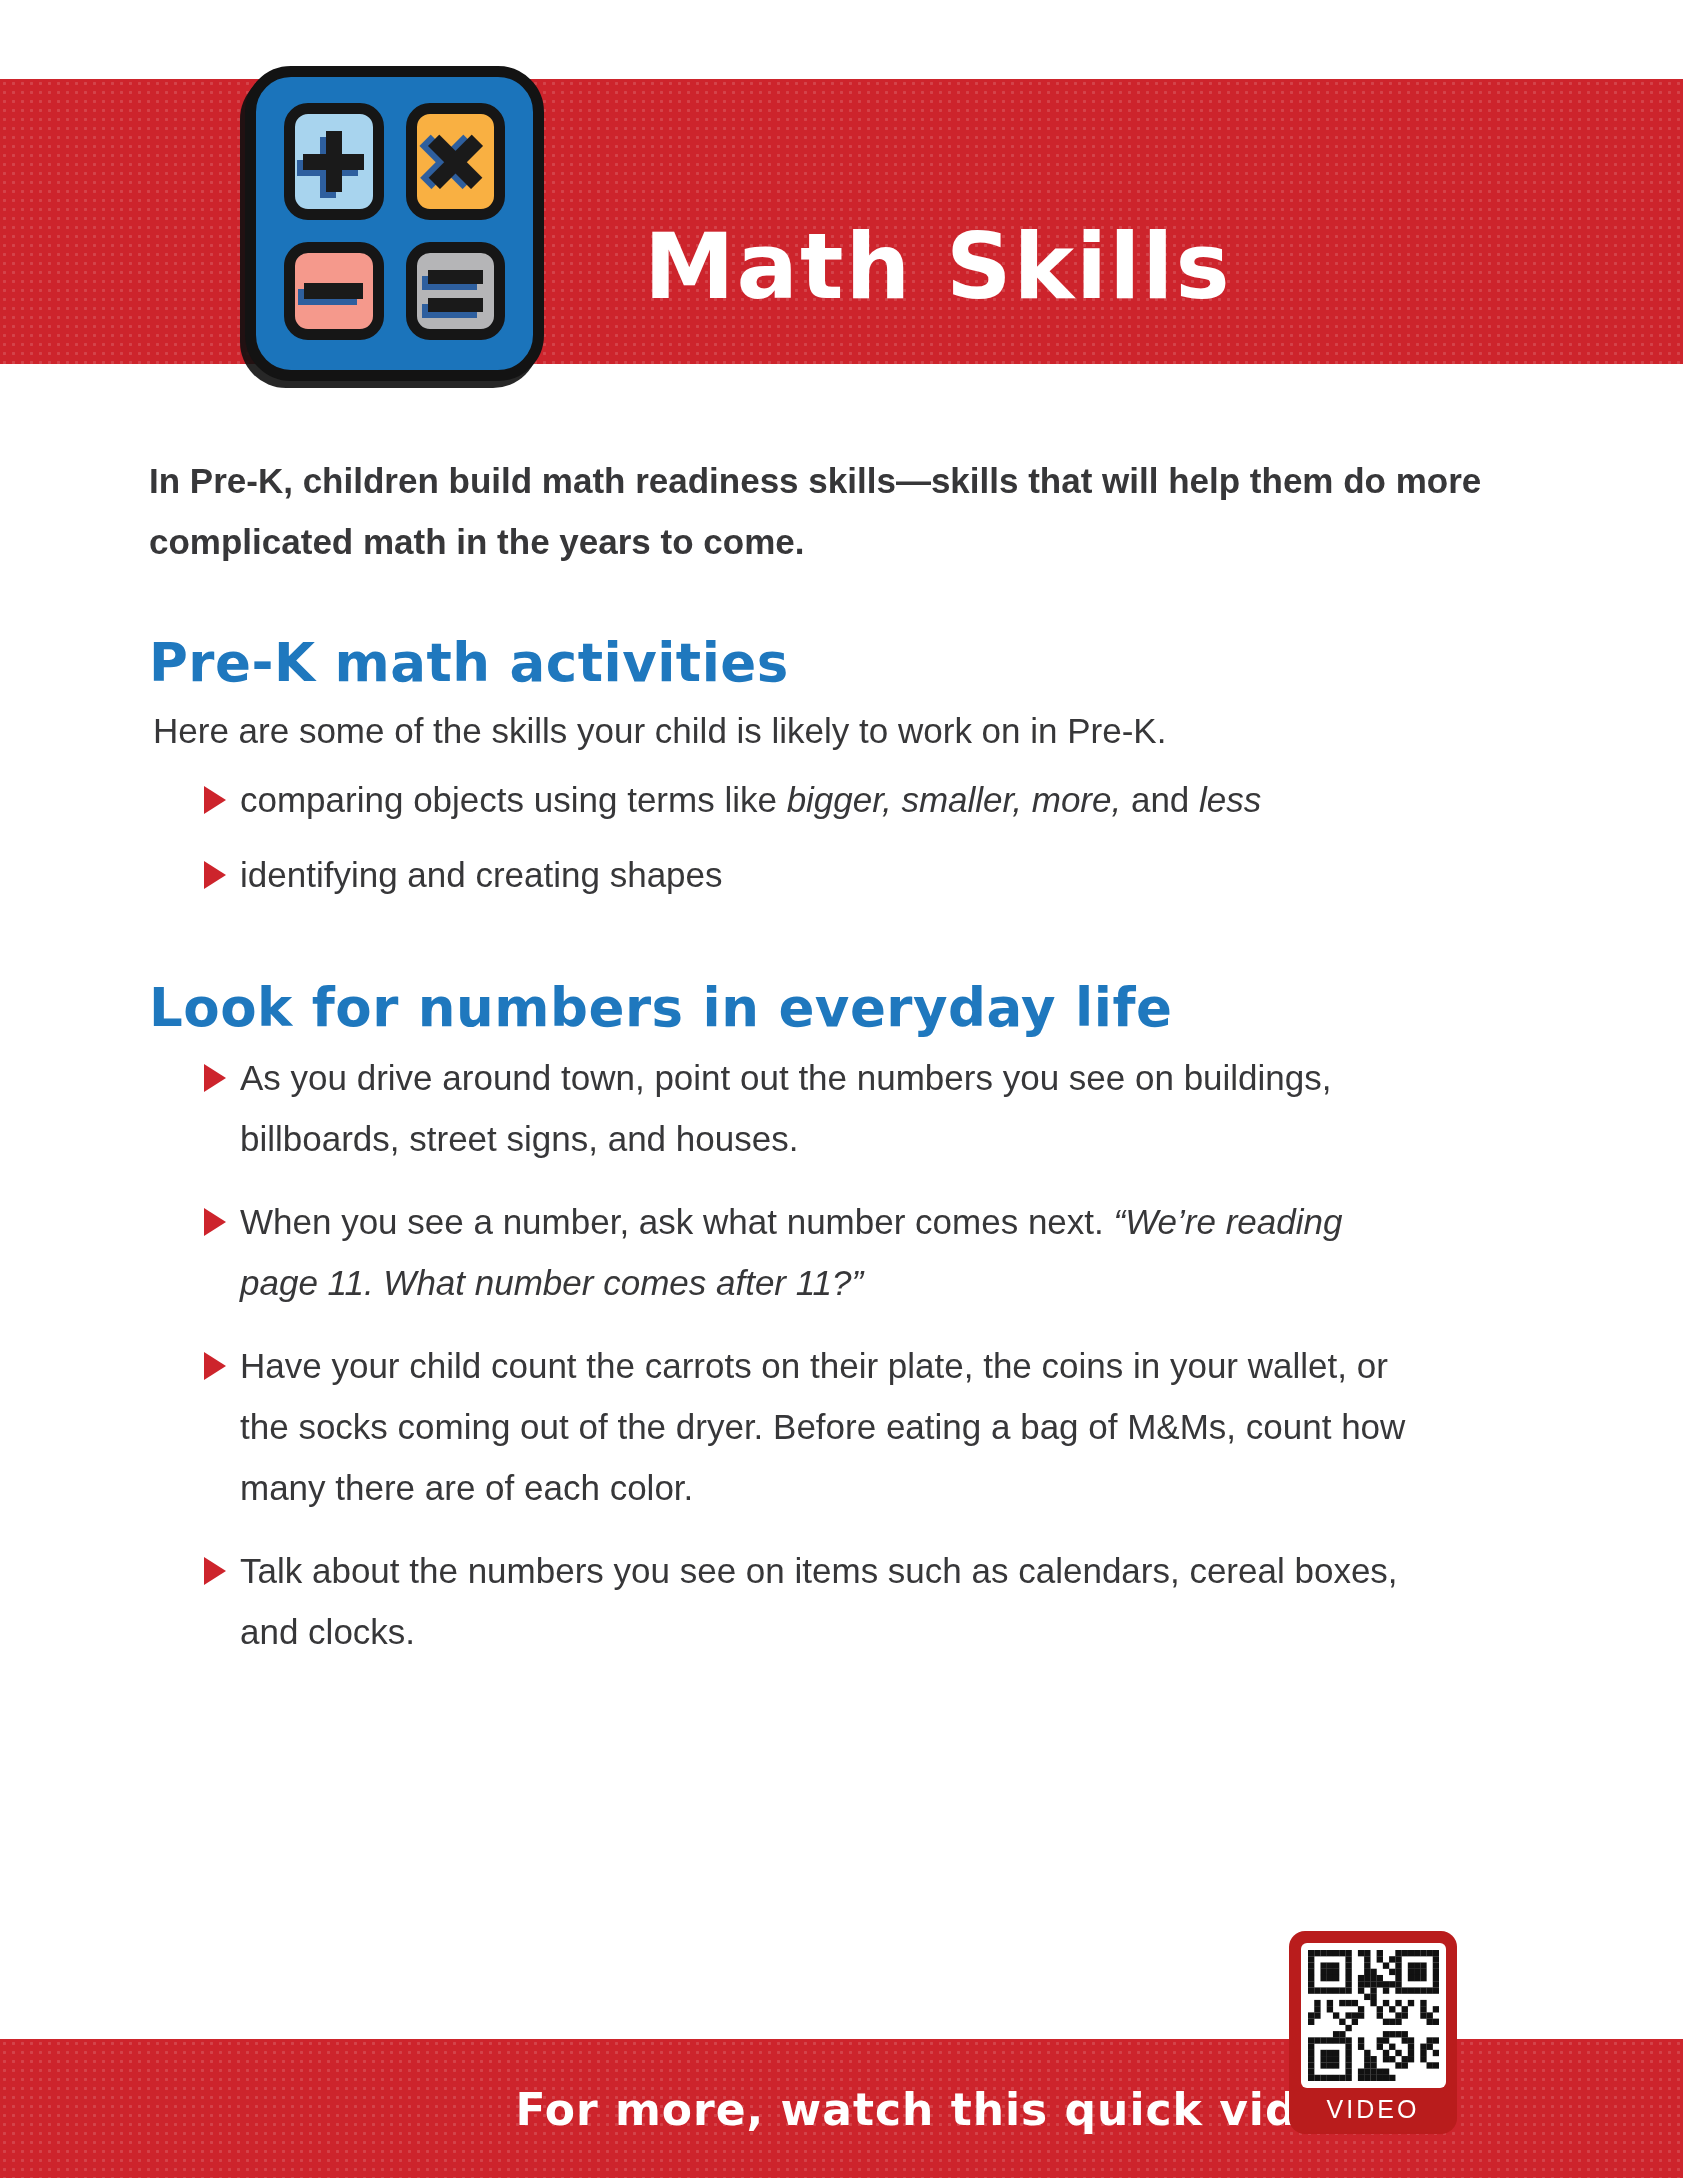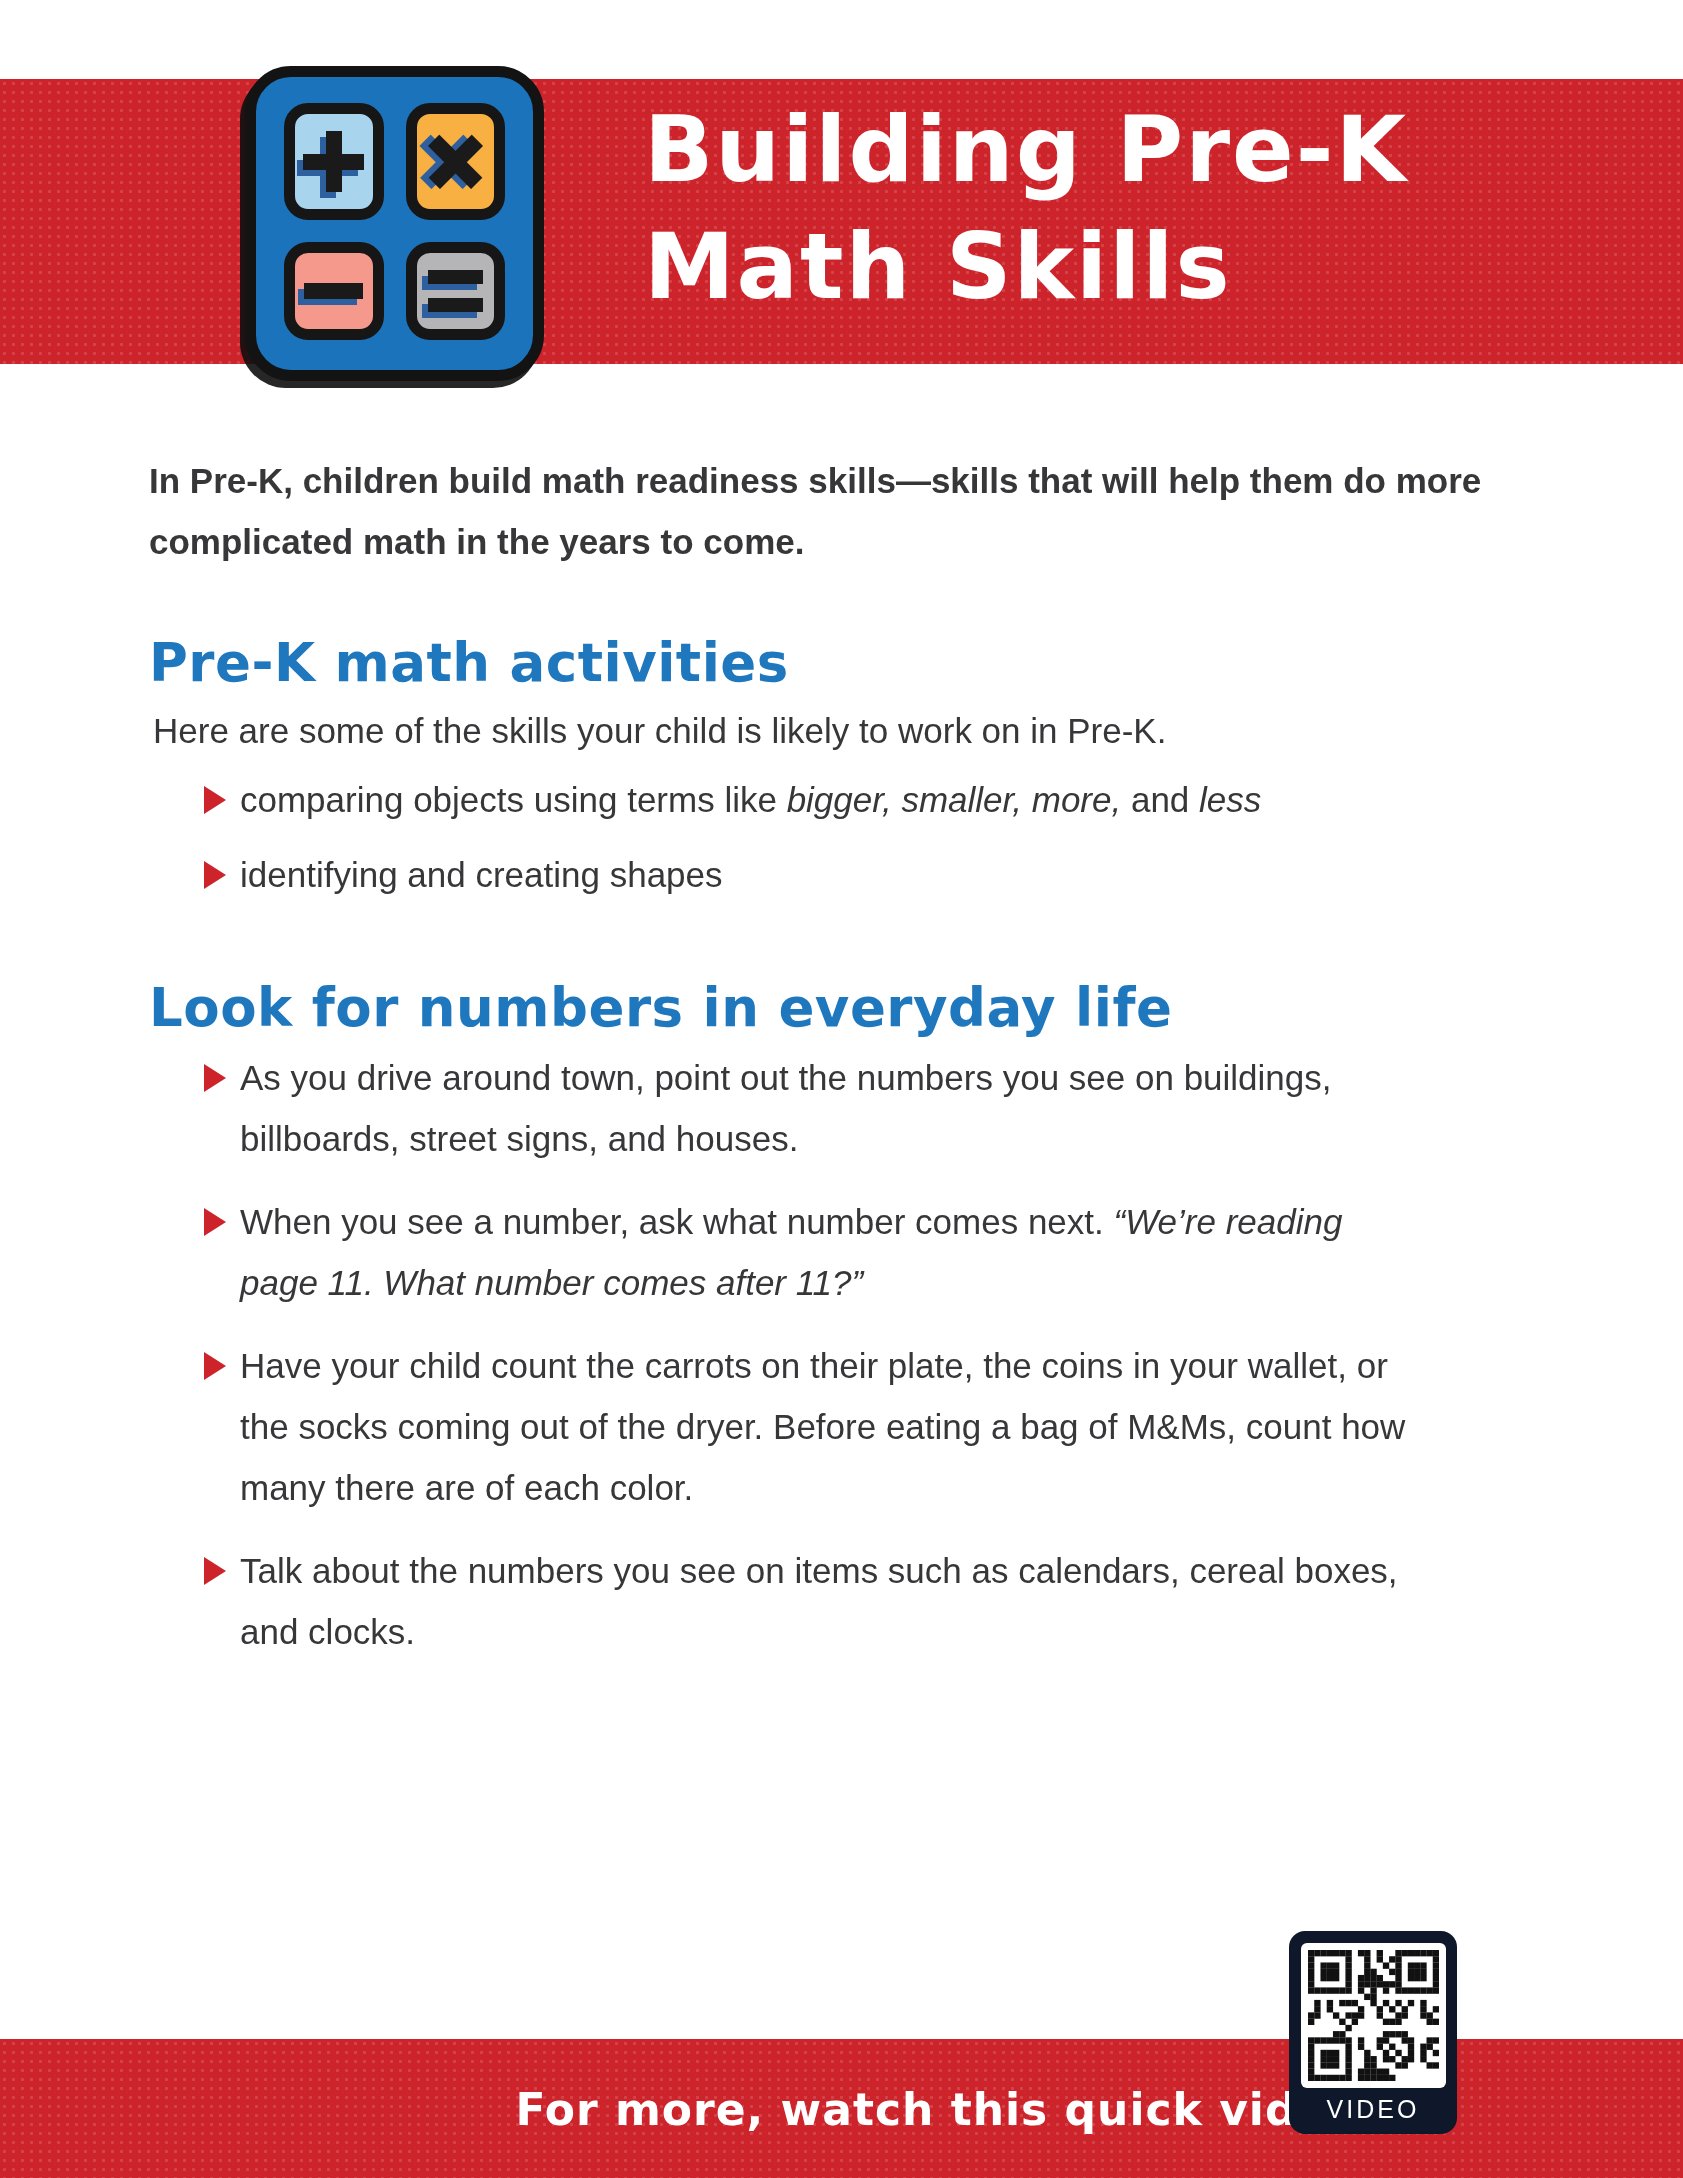--- a/index.html
+++ b/index.html
@@ -45,21 +45,21 @@
   ul.bullets{list-style:none;margin:8px 0 0 0;padding:0 0 0 55px;}
   .bullet-item{position:relative;padding-left:36px;margin-bottom:14px;max-width:1168px;}
   ul.bullets-spaced .bullet-item{margin-bottom:22px;}
   .tri{position:absolute;left:0;top:17px;width:0;height:0;
     border-top:14px solid transparent;border-bottom:14px solid transparent;
     border-left:22px solid #CD242C;}
   .bullet-text em{font-style:italic;}
 
   
   .qr-block{position:absolute;left:1289px;top:1931px;width:168px;height:203px;
-    background:#0f172a;border-radius:16px;box-sizing:border-box;padding:12px 12px 4px;z-index:2;}
+    background:#b91c1c;border-radius:16px;box-sizing:border-box;padding:12px 12px 4px;z-index:2;}
   .qr-white{width:145px;height:145px;background:#ffffff;border-radius:6px;
     display:flex;align-items:center;justify-content:center;}
   .qr-white svg{width:131px;height:131px;}
   .qr-label{color:#ffffff;text-align:center;font-size:25px;letter-spacing:3px;
     margin-top:7px;font-family:"Liberation Sans",sans-serif;}
 
   
   .footer-band{position:absolute;left:0;bottom:0;width:100%;height:139px;
     background-color:#CD242C;
     background-image:radial-gradient(rgba(255,255,255,0.14) 1.4px,transparent 1.5px);
@@ -67,21 +67,21 @@
   .footer-cta{position:absolute;left:948px;top:50%;transform:translate(-50%,-50%);
     white-space:nowrap;color:#ffffff;font-family:"DejaVu Sans",sans-serif;
     font-weight:800;font-size:44px;letter-spacing:1px;}
 </style>
 </head>
 <body>
 
 <div class="page">
 
   <div class="header-band">
-    <h1 class="title"><span>Building Pre-K</span><br><span>Math Skills</span></h1>
+    <h1 class="title"><br><span>Math Skills</span></h1>
   </div>
 
   <div class="calc-icon">
     <div class="key key-plus">
         <span class="glyph-plus"></span>
       </div>
     <div class="key key-multiply">
         <span class="glyph-multiply"></span>
       </div>
     <div class="key key-minus">

